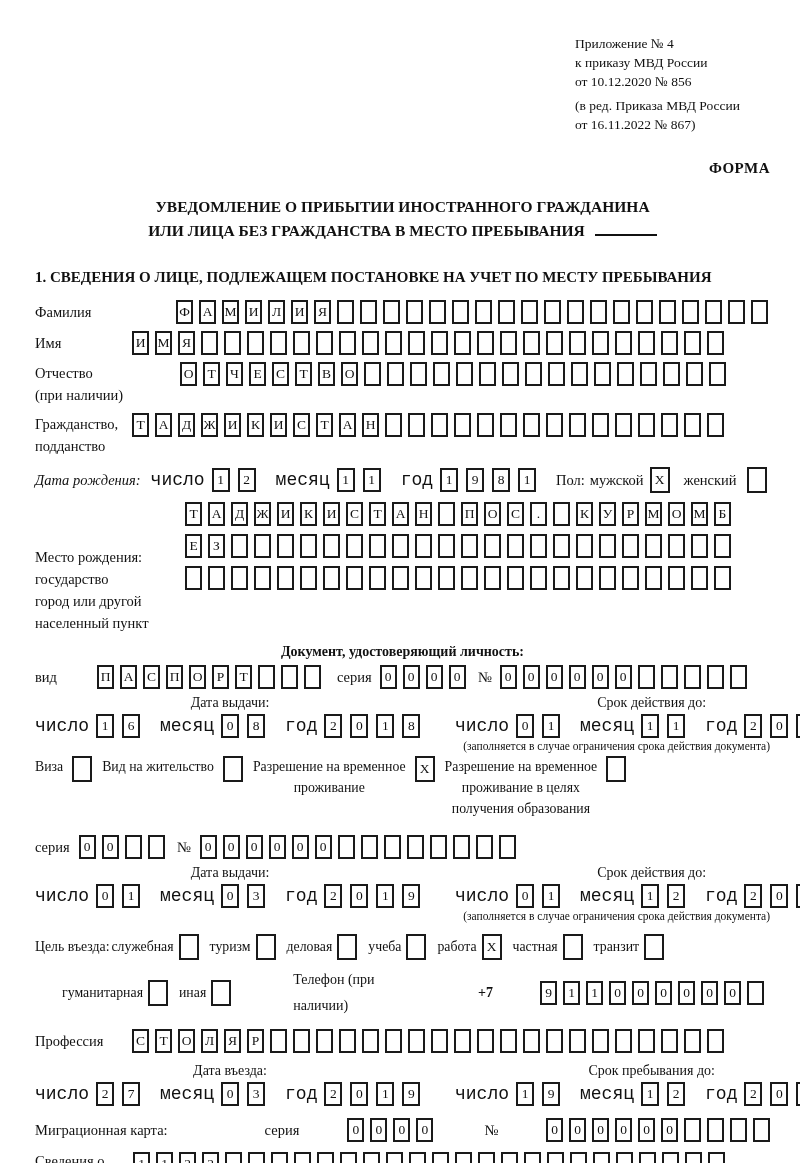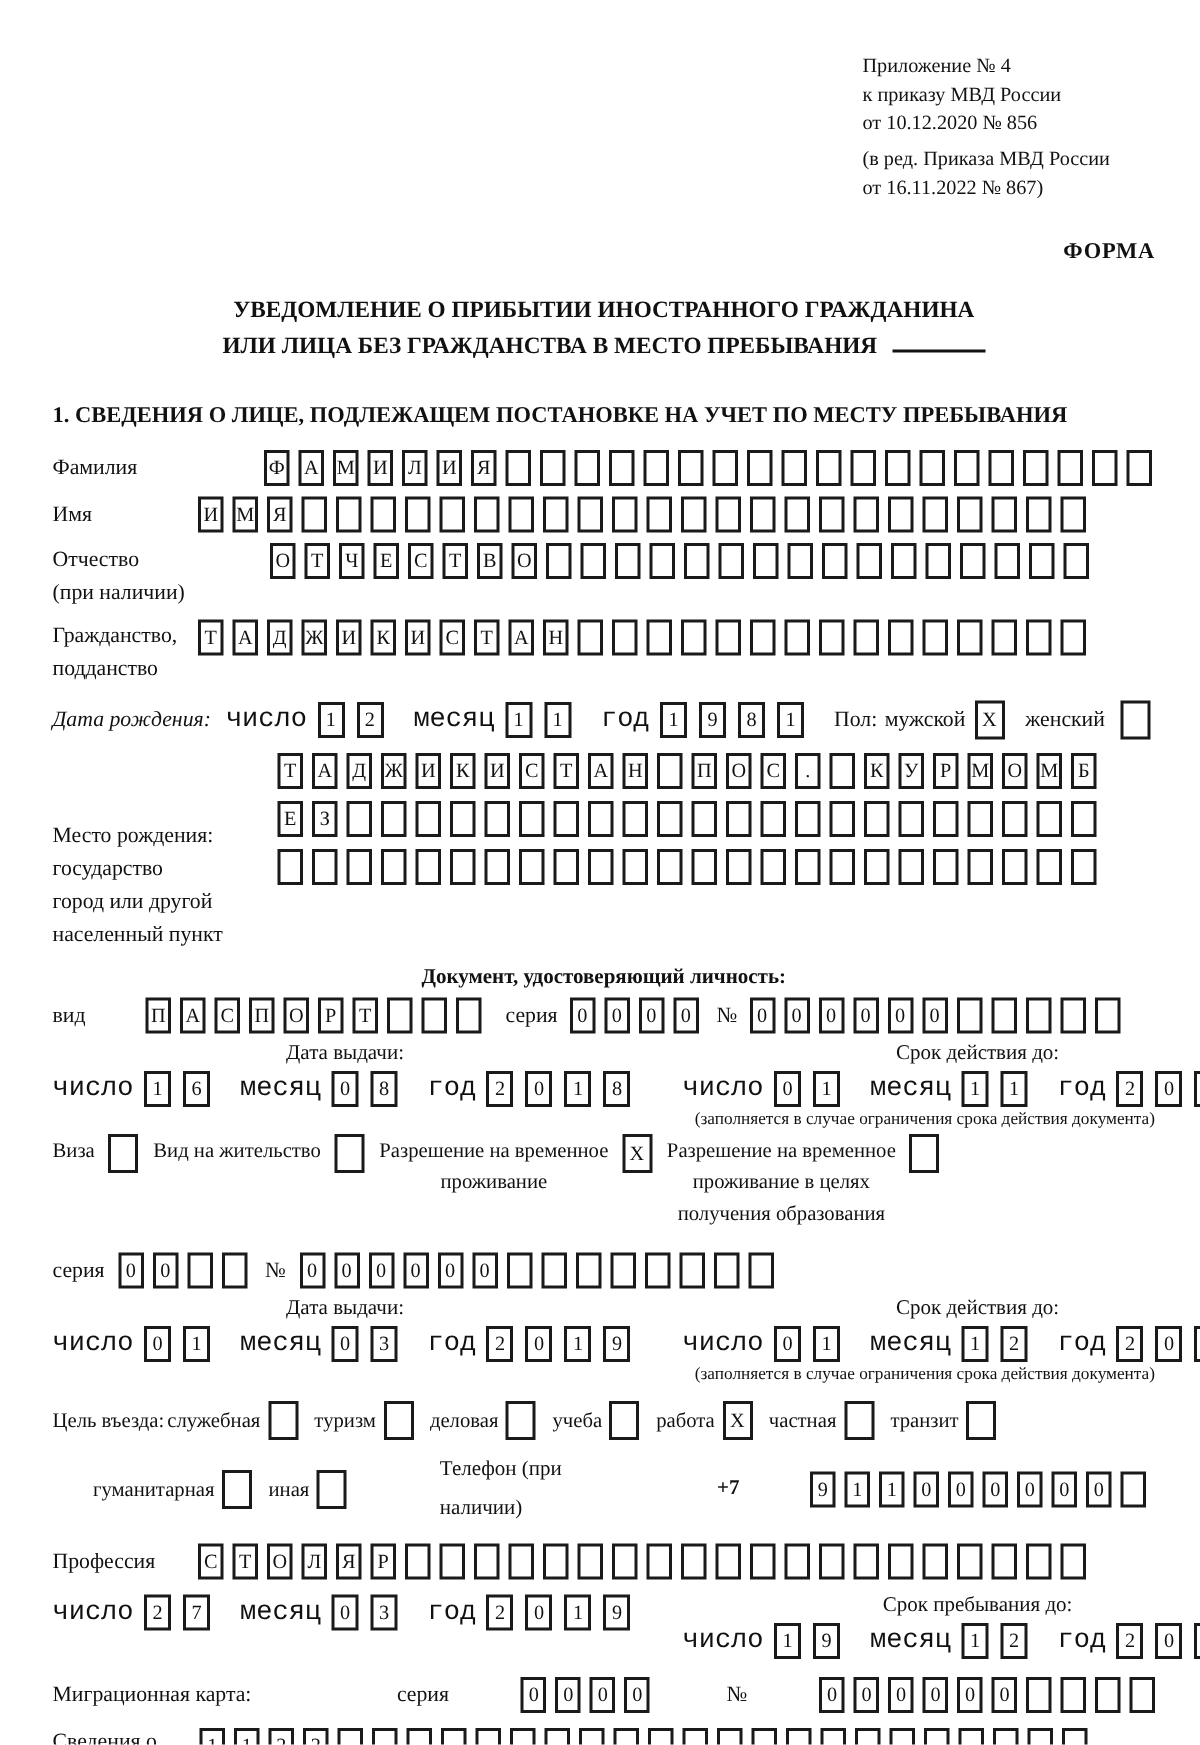--- a/index.html
+++ b/index.html
@@ -547,20 +547,21 @@
         <span class="cbox"></span>
         <span class="cbox"></span>
         <span class="cbox"></span>
         <span class="cbox"></span>
         <span class="cbox"></span>
       </span>
   </div>
 
   <div class="daterow" style="margin-top:10px;">
     <div class="dcol1">
+      <div class="dtitle">Дата въезда:</div>
       <div class="dgroup">
           <span class="dglabel">число</span>
           <span class="cbox dg">2</span>
           <span class="cbox dg">7</span>
           <span class="dglabel">месяц</span>
           <span class="cbox dg">0</span>
           <span class="cbox dg">3</span>
           <span class="dglabel">год</span>
           <span class="cbox dg">2</span>
           <span class="cbox dg">0</span>

